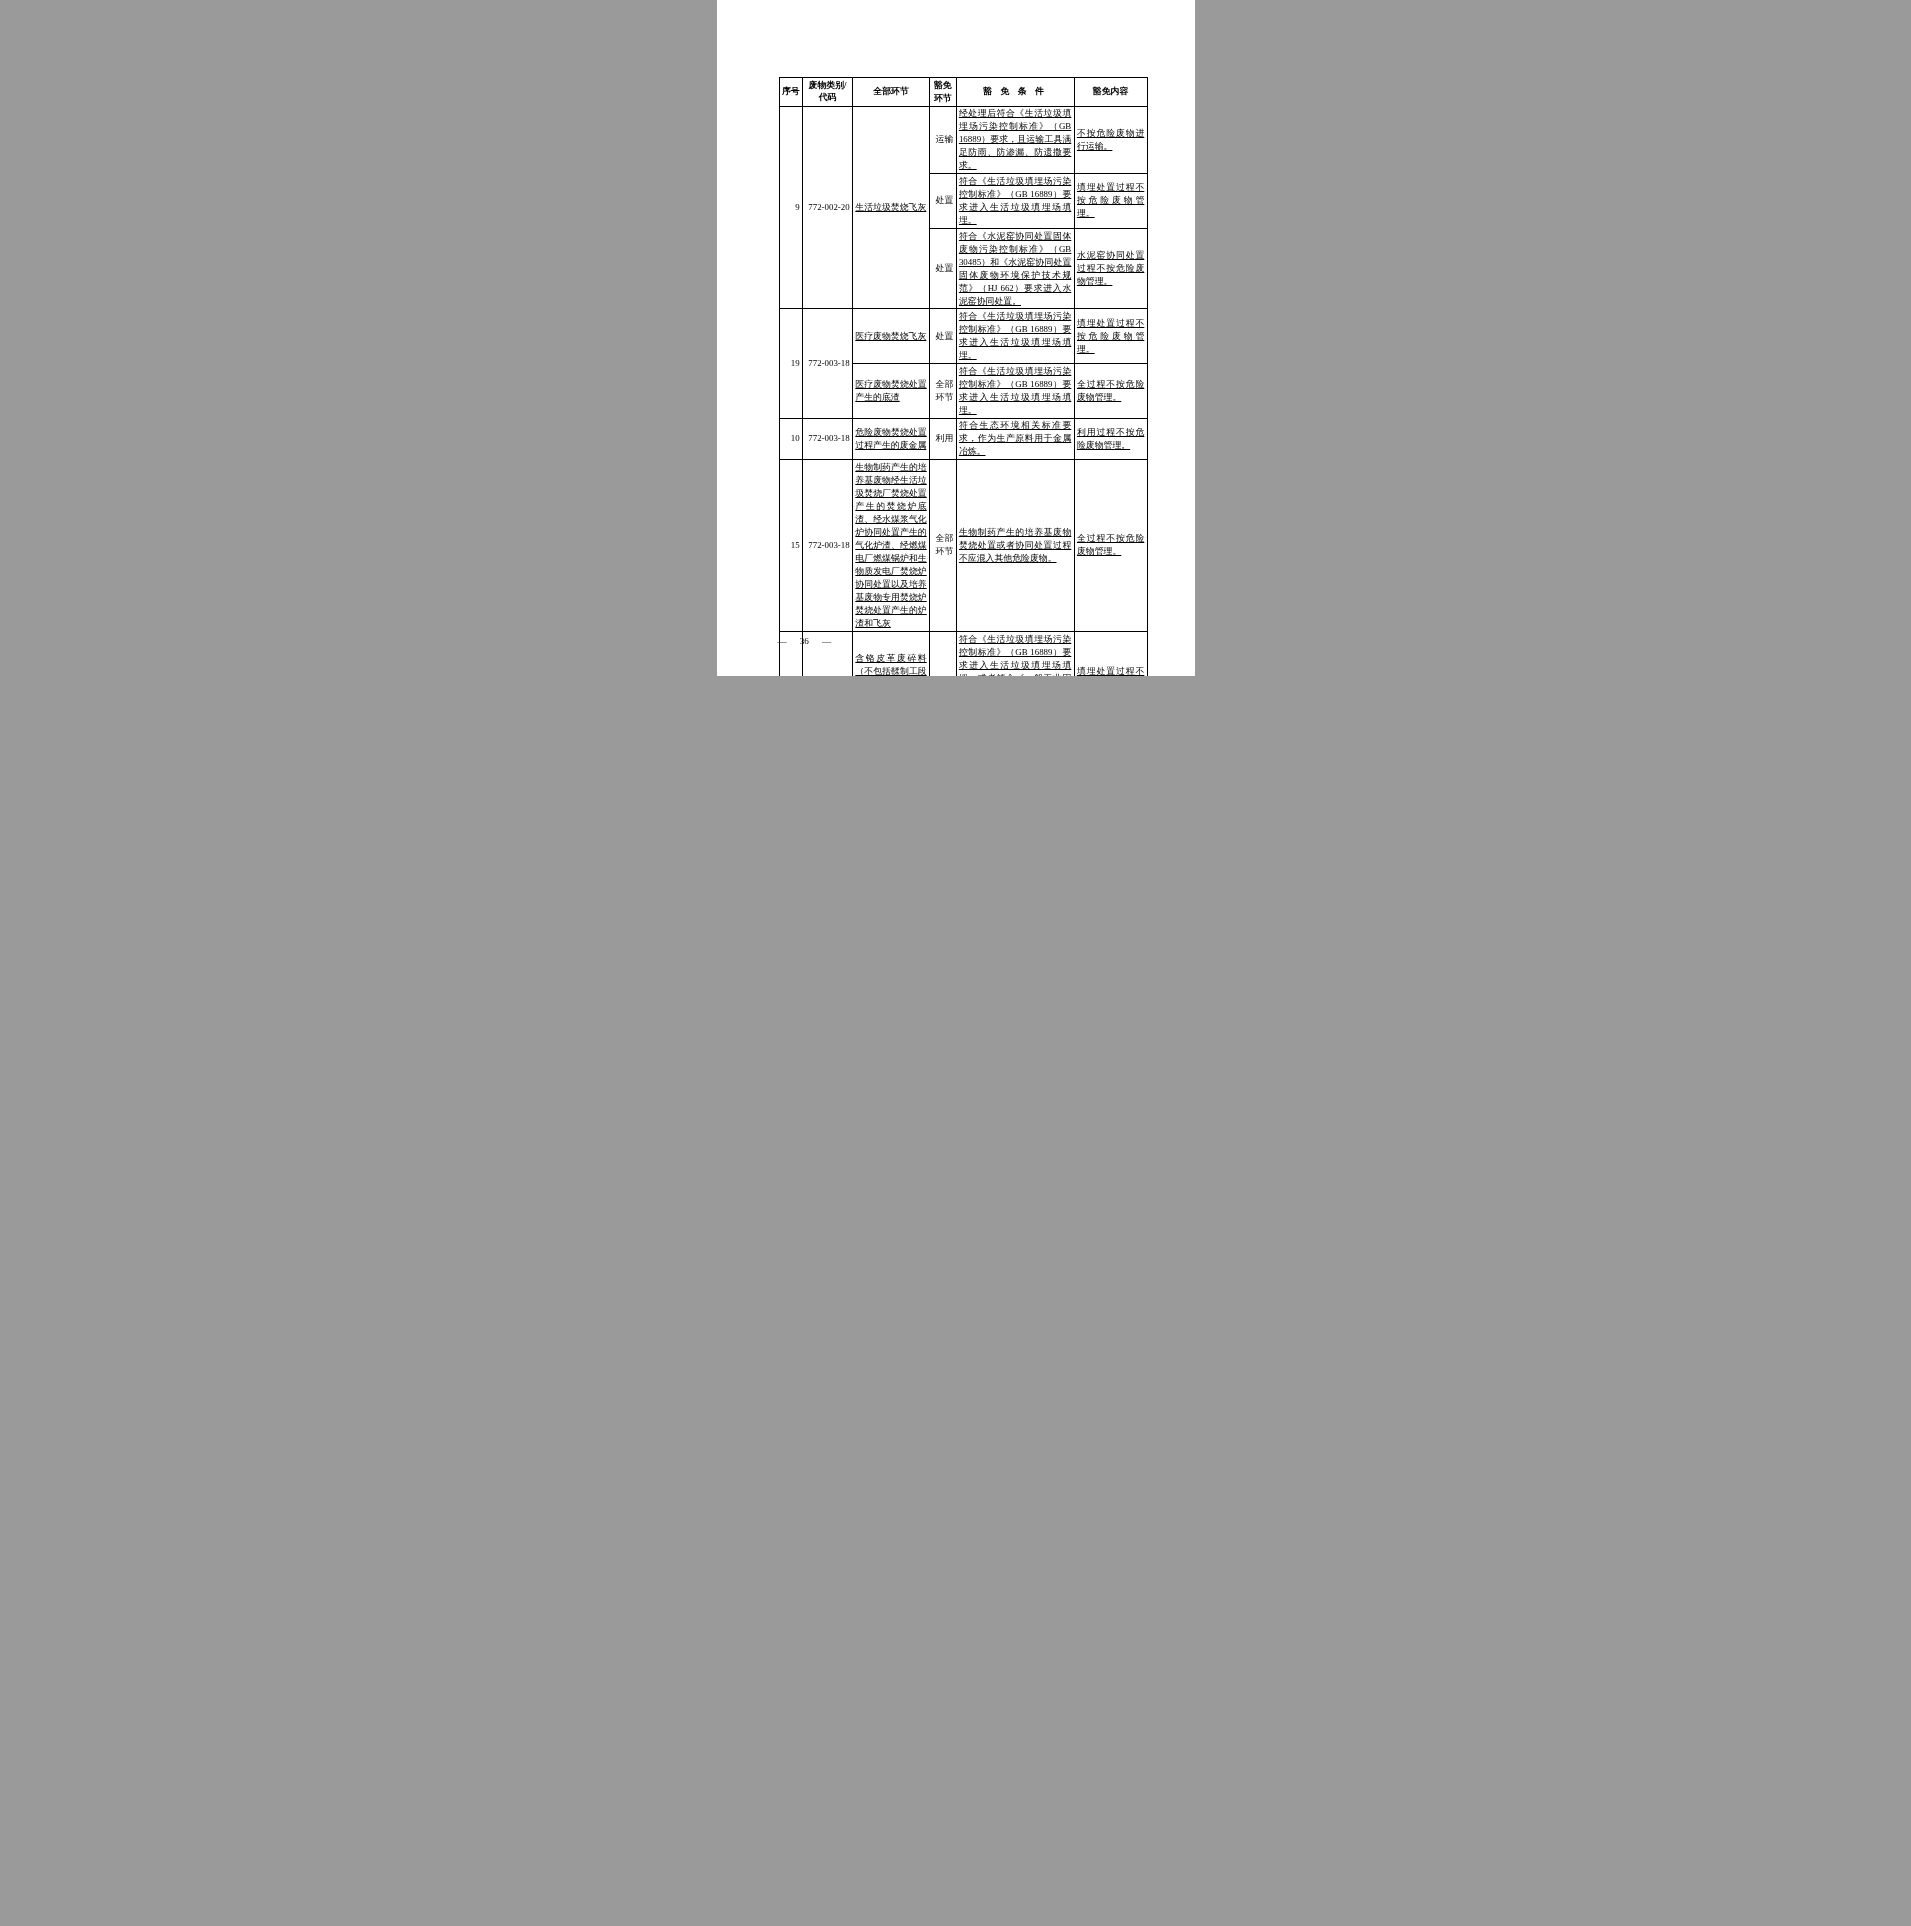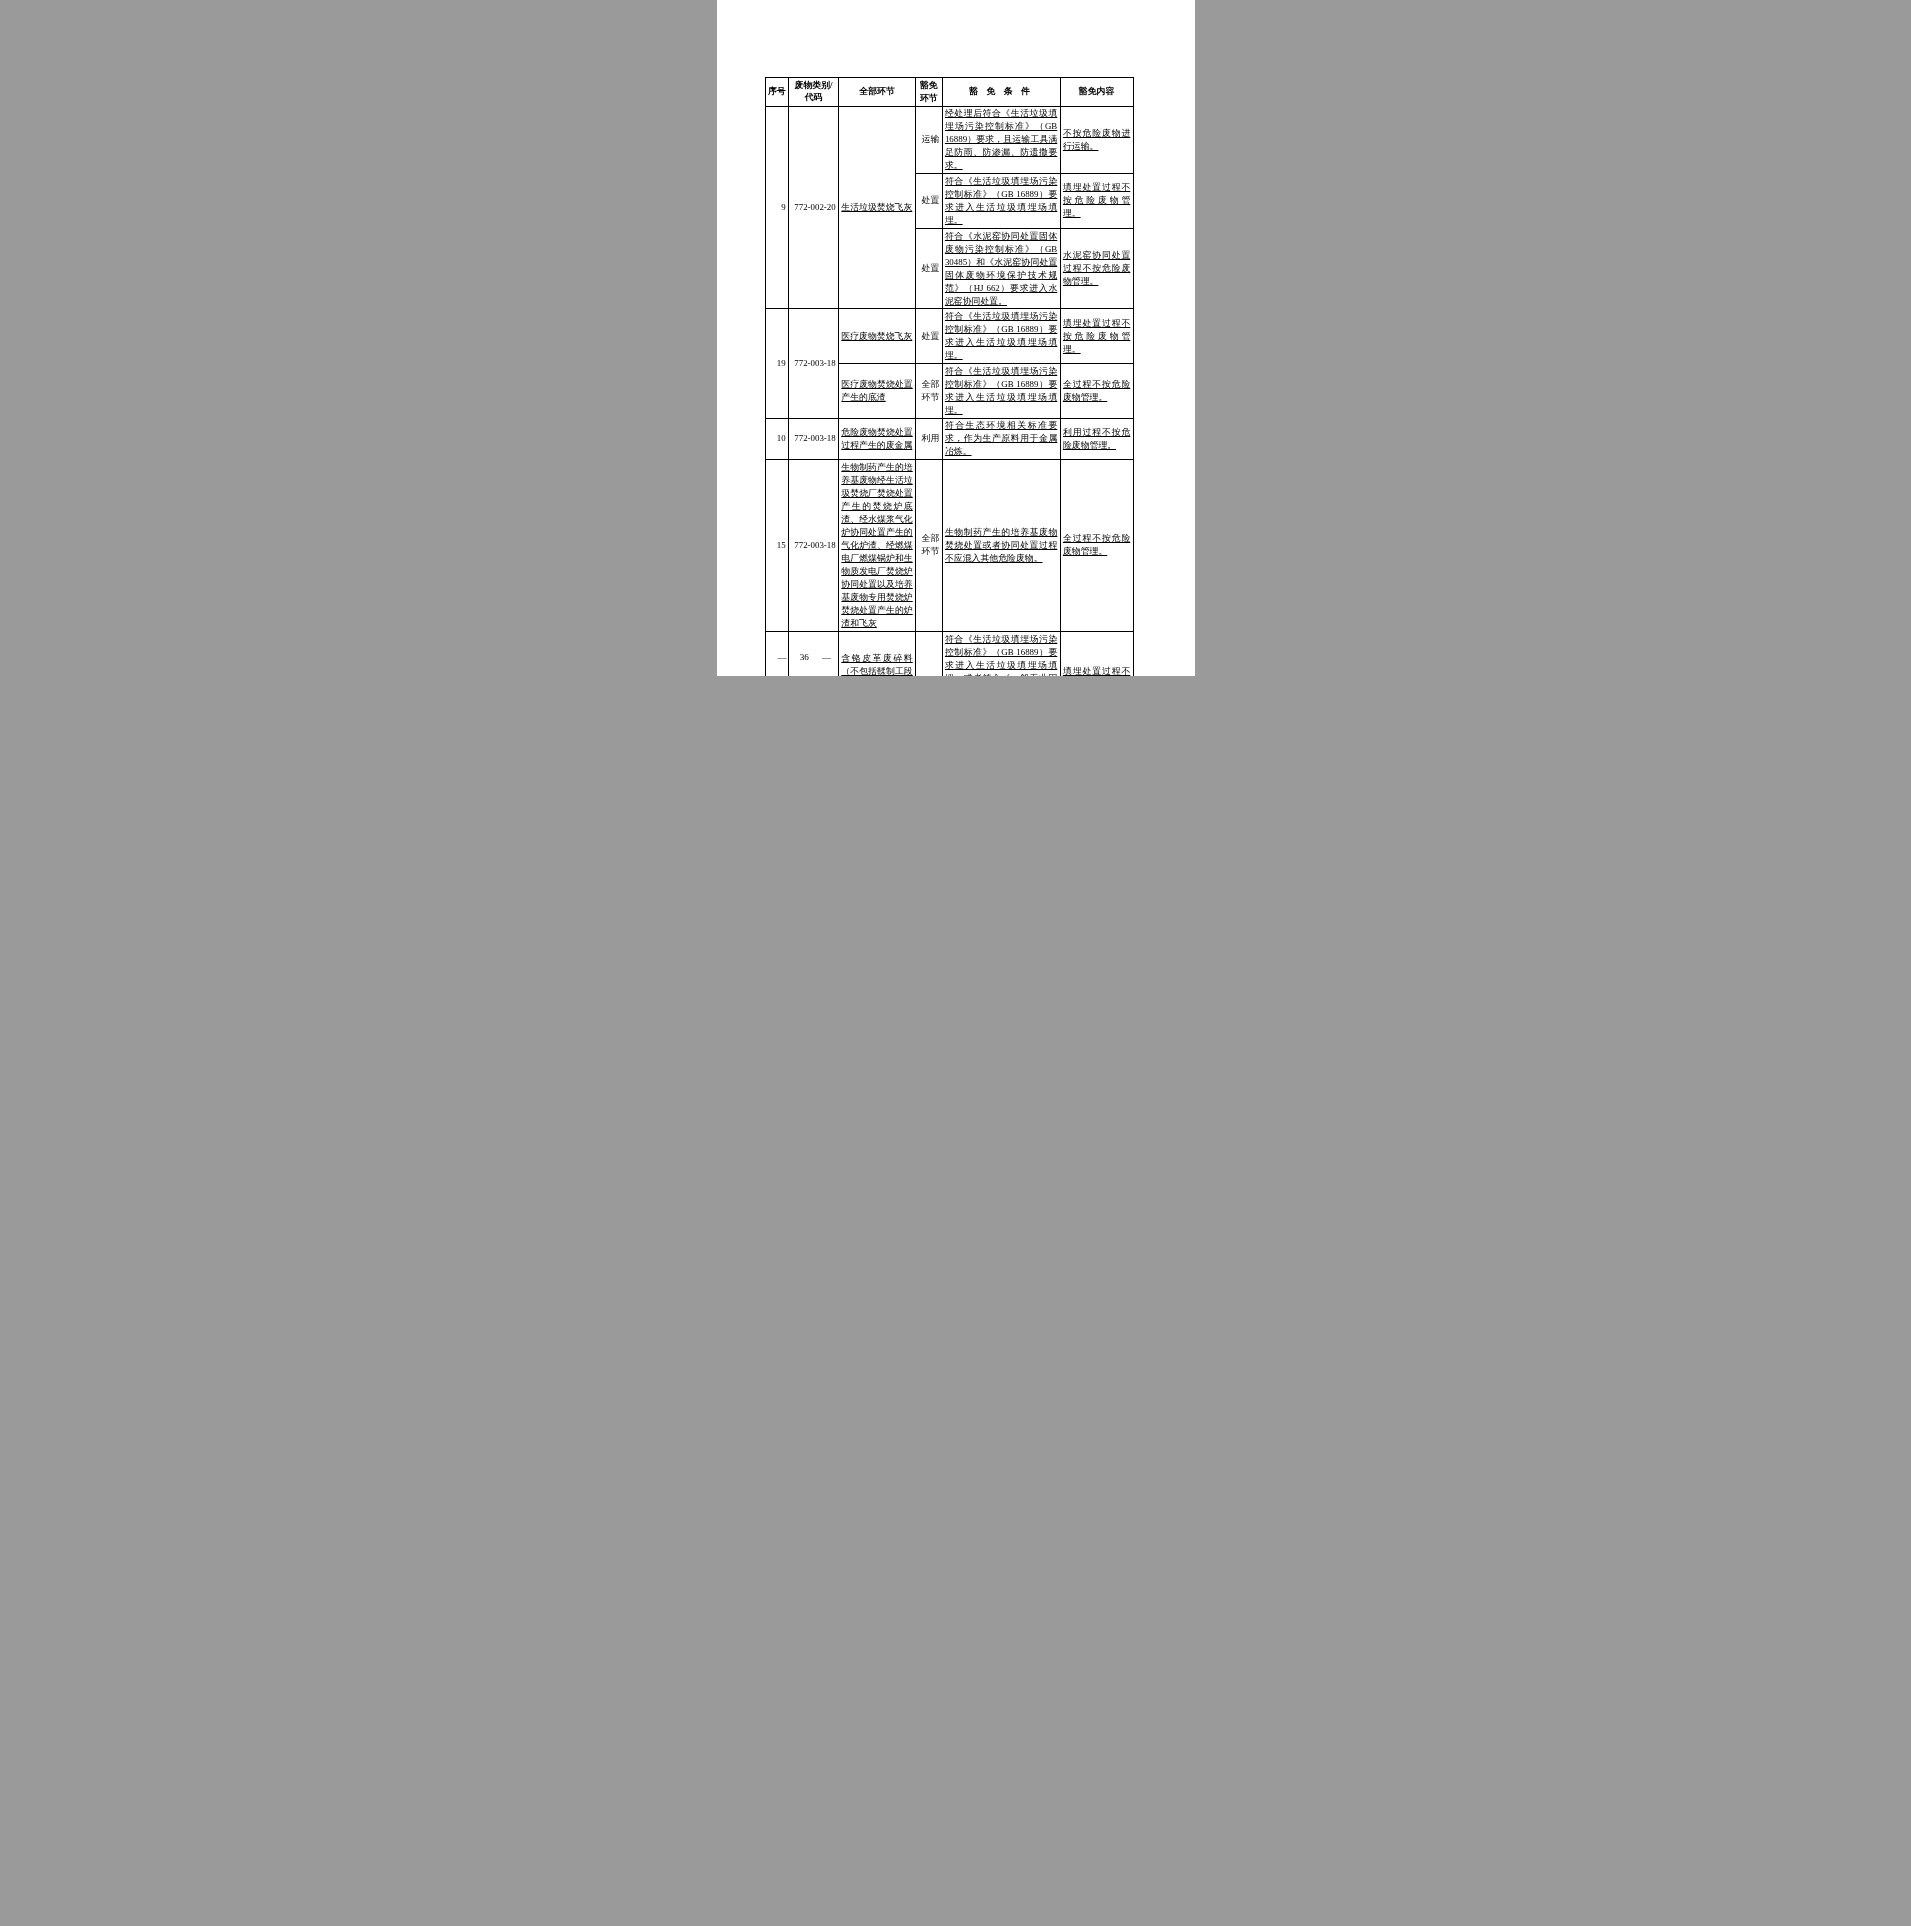--- a/index.html
+++ b/index.html
@@ -5,21 +5,21 @@
   html,body{margin:0;padding:0;background:#9a9a9a;}
   .page{
     position:relative;
     width:478px;height:676px;
     margin:0 auto;
     background:#ffffff;
     font-family:"Liberation Serif","DejaVu Serif",serif;
     color:#000;
   }
   table.tbl{
-    position:absolute;left:48px;top:77px;
+    position:absolute;left:62px;top:77px;
     width:369px;
     border-collapse:collapse;
     table-layout:fixed;
     border:0.8px solid #000;
     border-top-width:1.9px;
     border-bottom-width:1.9px;
   }
   .tbl th,.tbl td{
     border:0.4px solid #000;
     padding:0.8px 2.3px;
@@ -38,21 +38,21 @@
   .c{text-align:right;padding:0.8px 0.4px;}
   .j{text-align:justify;text-decoration:underline;}
   .cond-head{letter-spacing:3.1px;}
   .hdr-line{display:block;line-height:11.6px;}
   .footer{
     position:absolute;left:61px;top:636px;
     font-size:9.2px;line-height:10.8px;
     display:flex;align-items:center;
   }
   .footer .dash{letter-spacing:0;}
-  .footer .num{margin:16px 13px;}
+  .footer .num{margin:0 13px;}
 </style>
 </head>
 <body>
 
 <div class="page">
 
   <table class="tbl">
     <colgroup>
       <col style="width:23.5px">
         <col style="width:50px">

